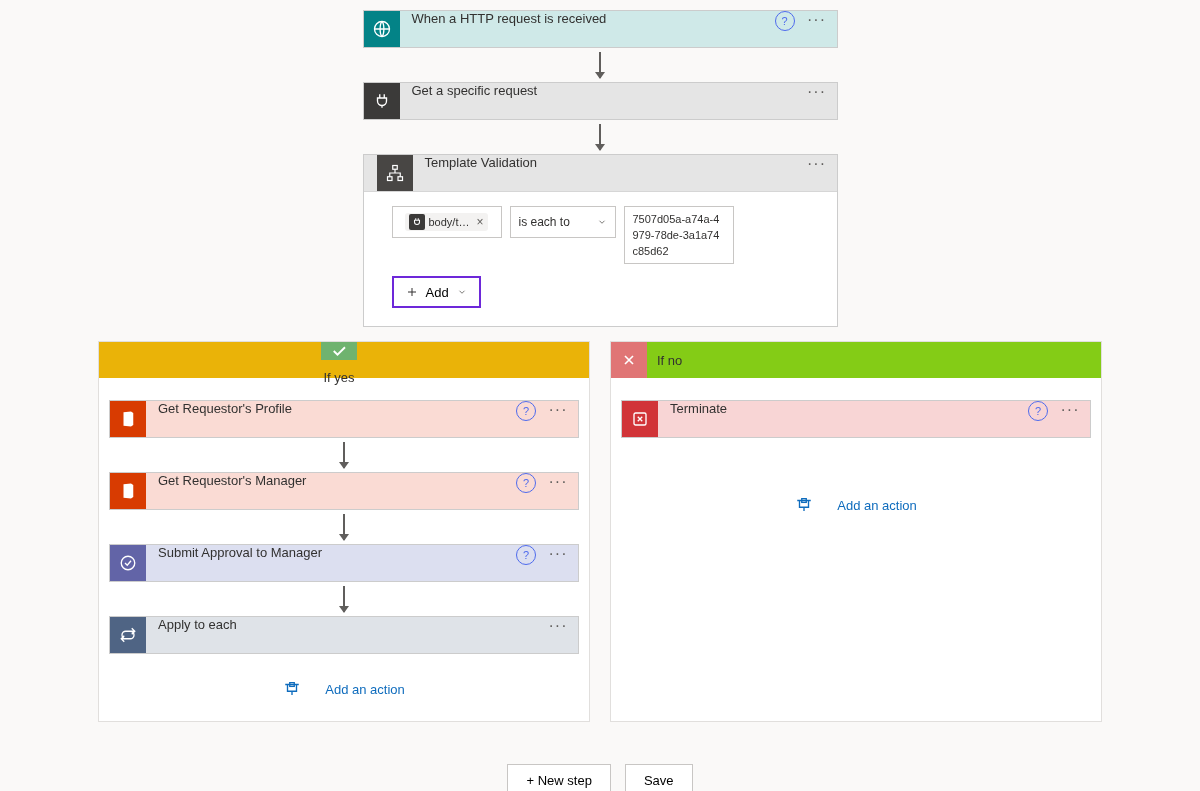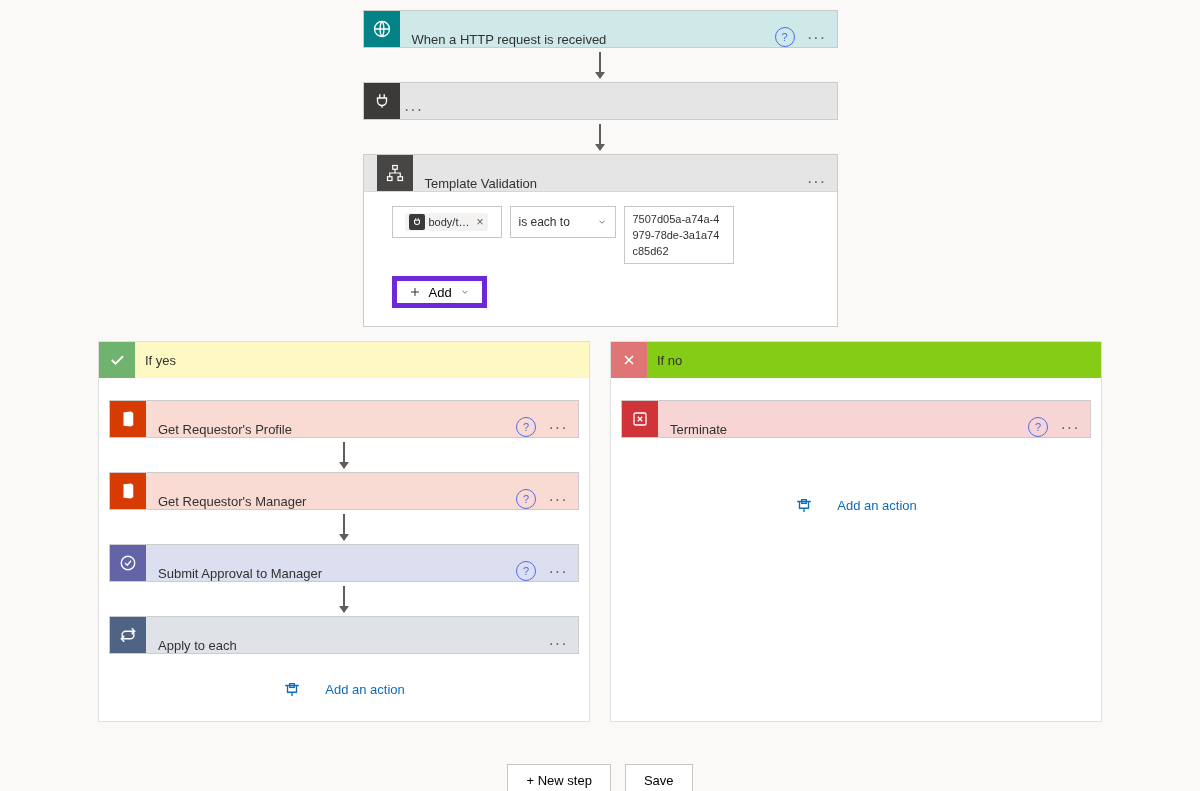--- a/index.html
+++ b/index.html
@@ -10,21 +10,21 @@
     color: #323130;
     padding: 10px 0;
   }
   .canvas { width: 1200px; margin: 0 auto; position: relative; }
   .col-center { display: flex; flex-direction: column; align-items: center; }
 
   
   .step {
     width: 475px;
     display: flex;
-    align-items: flex-end;
+    align-items: flex-start;
     border: 1px solid #cccccc;
     background: #e5e5e5;
   }
   .step .icon {
     width: 36px; height: 36px;
     display: flex; align-items: center; justify-content: center;
     flex-shrink: 0;
     color: #fff;
   }
   .step .title { flex: 1; padding: 0 12px; font-size: 13px; }
@@ -87,45 +87,45 @@
     border: 1px solid #c8c6c4; height: 32px; width: 106px;
     display: flex; align-items: center; justify-content: space-between;
     padding: 0 8px; background: #fff; font-size: 12px;
   }
   .val-field {
     border: 1px solid #c8c6c4; width: 110px; padding: 4px 8px;
     font-size: 11px; line-height: 16px; background: #fff;
     word-break: break-all;
   }
   .add-btn {
-    margin-top: 12px; border: 5px solid #6d28d9; background: #fff;
+    margin-top: 12px; border: 2px solid #6d28d9; background: #fff;
     height: 32px; padding: 0 12px; display: inline-flex; align-items: center;
     gap: 8px; font-size: 13px; cursor: pointer;
   }
 
   
   .branches { display: flex; gap: 20px; justify-content: center; margin-top: 14px; }
   .branch {
     width: 492px; border: 1px solid #e1dfdd; background: #fff;
     display: flex; flex-direction: column;
   }
   .branch-hdr {
     height: 36px; display: flex; align-items: center; gap: 10px; padding-right: 10px;
   }
   .branch-hdr .bic {
     width: 36px; height: 36px; display:flex; align-items:center; justify-content:center; color:#fff;
   }
-  .branch.yes .branch-hdr { background: #fef9c3; }
+  .branch.yes .branch-hdr { background: #eab308; flex-direction: column; }
   .branch.yes .bic { background: #6fb36f; }
   .branch.no  .branch-hdr { background: #84cc16; }
   .branch.no  .bic { background: #e07575; }
   .branch-body { padding: 22px 10px 24px; display: flex; flex-direction: column; align-items: center; }
   .branch .step { width: 470px; }
   .add-action {
-    display: inline-flex; align-items: flex-end; gap: 24px;
+    display: inline-flex; align-items: flex-start; gap: 24px;
     color: #0f6cbd; font-size: 13px; cursor: pointer; margin-top: 28px;
   }
   .add-action svg { width: 18px; height: 14px; }
 
   
   .footer { display: flex; gap: 14px; justify-content: center; margin-top: 42px; }
   .btn {
     border: 1px solid #c8c6c4; background: #fff; height: 32px;
     padding: 0 18px; font-size: 13px; cursor: pointer;
   }
@@ -151,20 +151,21 @@
     </div>
 
     <div class="arrow"></div>
 
     <div class="step">
       <div class="icon ic-gray">
         <svg width="18" height="18" viewBox="0 0 24 24" fill="none" stroke="white" stroke-width="1.8">
           <path d="M9 3v5M15 3v5M6 8h12v4a6 6 0 0 1-12 0V8zM12 18v3"></path>
         </svg>
       </div>
+      <div class="title">Get a specific request</div>
       <div class="more">···</div>
     </div>
 
     <div class="arrow"></div>
 
     <div class="card">
       <div class="step">
         <div class="icon ic-darkgray">
           <svg width="18" height="18" viewBox="0 0 24 24" fill="none" stroke="white" stroke-width="1.6">
             <rect x="9" y="2" width="6" height="5"></rect>

